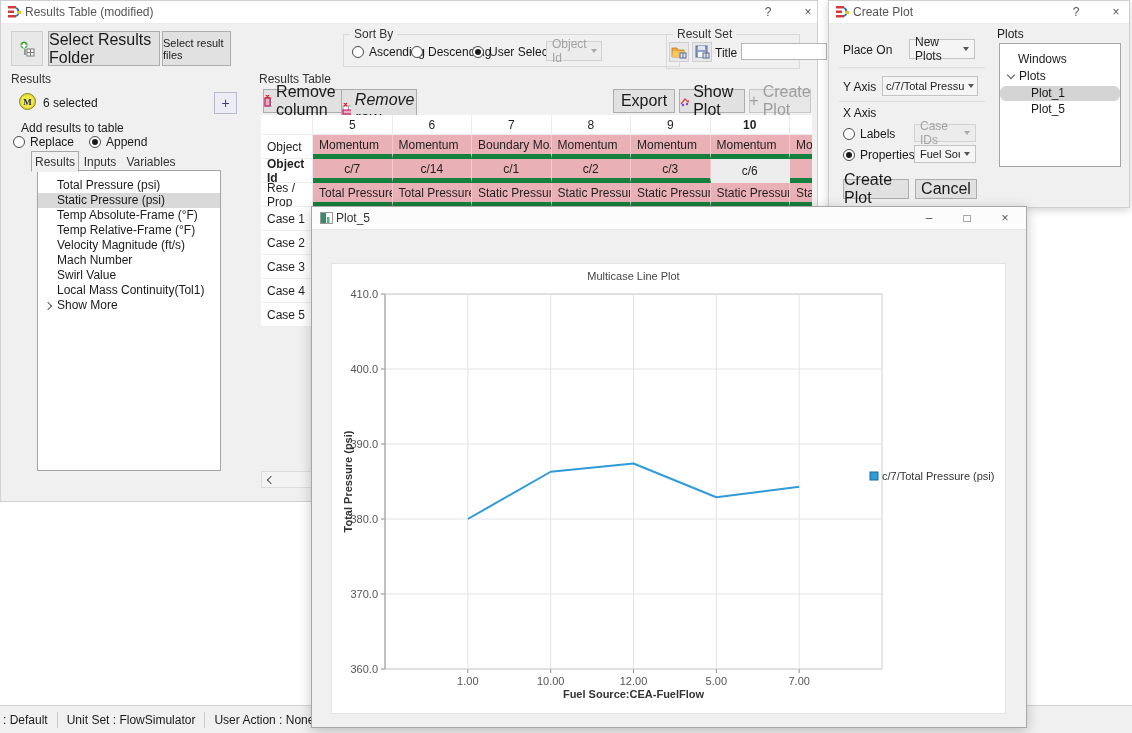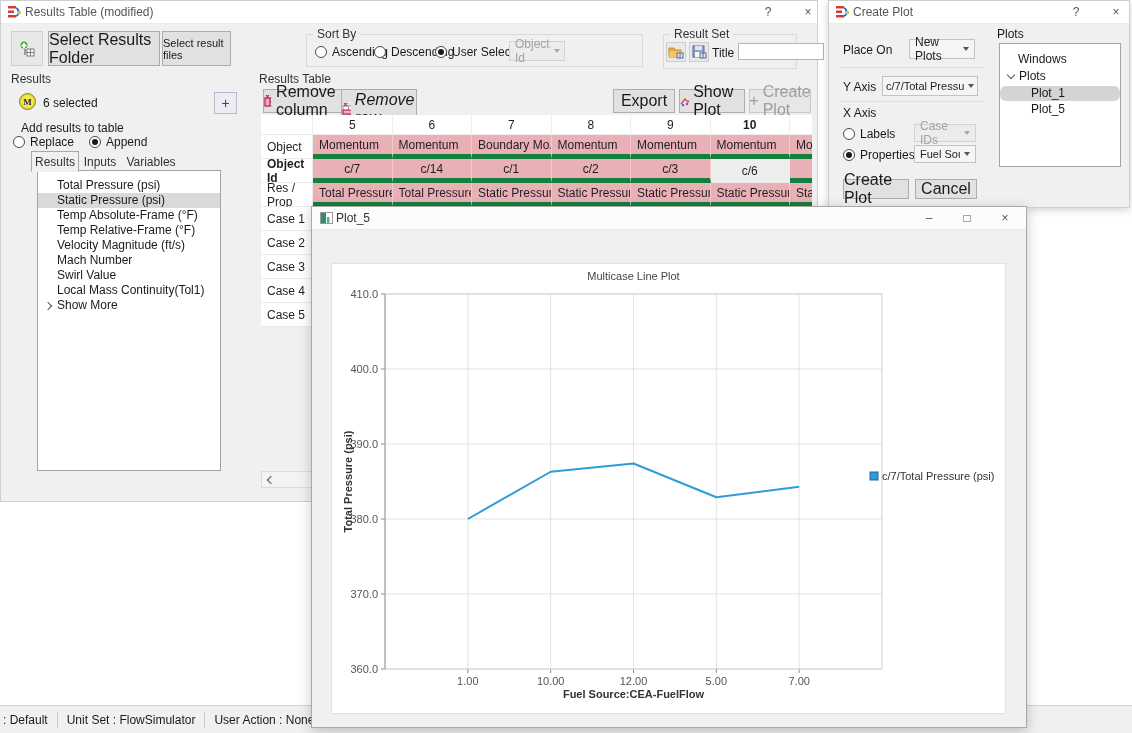--- a/index.html
+++ b/index.html
@@ -8,21 +8,21 @@
   .win{position:absolute;background:#f0f0f0;border:1px solid #cfcfcf;box-sizing:border-box;}
   .titlebar{position:absolute;left:0;top:0;right:0;height:22px;background:#ffffff;display:flex;align-items:center;
             border-bottom:1px solid #ececec;}
   .titlebar .title{margin-left:5px;color:#555;font-size:12px;}
   .tb-btn{position:absolute;top:0;width:30px;height:21px;display:flex;align-items:center;justify-content:center;
           color:#555;font-size:12px;cursor:default;}
   .abs{position:absolute;box-sizing:border-box;}
   .btn{display:flex;align-items:center;justify-content:center;background:#e1e1e1;border:1px solid #adadad;
        font-size:16px;color:#1a1a1a;box-sizing:border-box;gap:4px;}
   .btn.disabled{background:#e7e7e7;border-color:#c9c9c9;color:#9e9e9e;}
-  .groupbox{position:absolute;border:1px solid #d9d9d9;box-sizing:border-box;}
+  .groupbox{position:absolute;border:1px solid #d9d9d9;box-sizing:border-box;margin-left:37px;}
   .groupbox .legend{position:absolute;top:-8px;left:6px;background:#f0f0f0;padding:0 4px;font-size:12px;color:#333;}
   .radio{width:12px;height:12px;border:1px solid #4a4a4a;border-radius:50%;background:#fff;display:inline-block;
          position:relative;box-sizing:border-box;flex:none;}
   .radio.checked::after{content:"";position:absolute;left:2px;top:2px;width:6px;height:6px;border-radius:50%;background:#1a1a1a;}
   .radio-row{display:flex;align-items:center;gap:5px;}
   .combo{display:flex;align-items:center;justify-content:space-between;background:#f5f5f5;border:1px solid #c3c3c3;
          padding:0 5px;font-size:12px;color:#222;box-sizing:border-box;}
   .combo.disabled{background:#ececec;color:#a3a3a3;border-color:#d2d2d2;}
   .arrow-down{width:0;height:0;border-left:3.5px solid transparent;border-right:3.5px solid transparent;border-top:4px solid #555;flex:none;margin-left:4px;}
   .combo.disabled .arrow-down{border-top-color:#a8a8a8;}
@@ -107,21 +107,21 @@
       <div class="radio-row abs" style="left:128px;top:10px;">
         <span class="radio checked"></span>
         <span>User Selection</span>
       </div>
       <div class="combo disabled abs" style="left:202px;top:6px;width:56px;height:20px;">
         <span>Object Id</span>
         <span class="arrow-down"></span>
       </div>
     </div>
 
-    <div class="groupbox" style="left:662px;top:33px;width:134px;height:35px;">
+    <div class="groupbox" style="left:628px;top:33px;width:134px;height:35px;">
       <span class="legend">Result Set</span>
       <div class="abs icon-btn" style="left:2px;top:7px;width:20px;height:20px;">
         <svg width="16" height="14">
           <path d="M1 3 L6 3 L7 5 L13 5 L13 12 L1 12 Z" fill="#f0a93c" stroke="#b97f22" stroke-width="0.8"></path>
           <path d="M2 6 L13 6 L12 12 L1 12 Z" fill="#f6c565"></path>
           <rect x="9" y="8" width="6" height="5" fill="#dfe5ef" stroke="#5a6a94"></rect>
             <line x1="12" y1="8" x2="12" y2="13" stroke="#5a6a94"></line>
         </svg>
       </div>
       <div class="abs icon-btn" style="left:25px;top:7px;width:20px;height:20px;">

